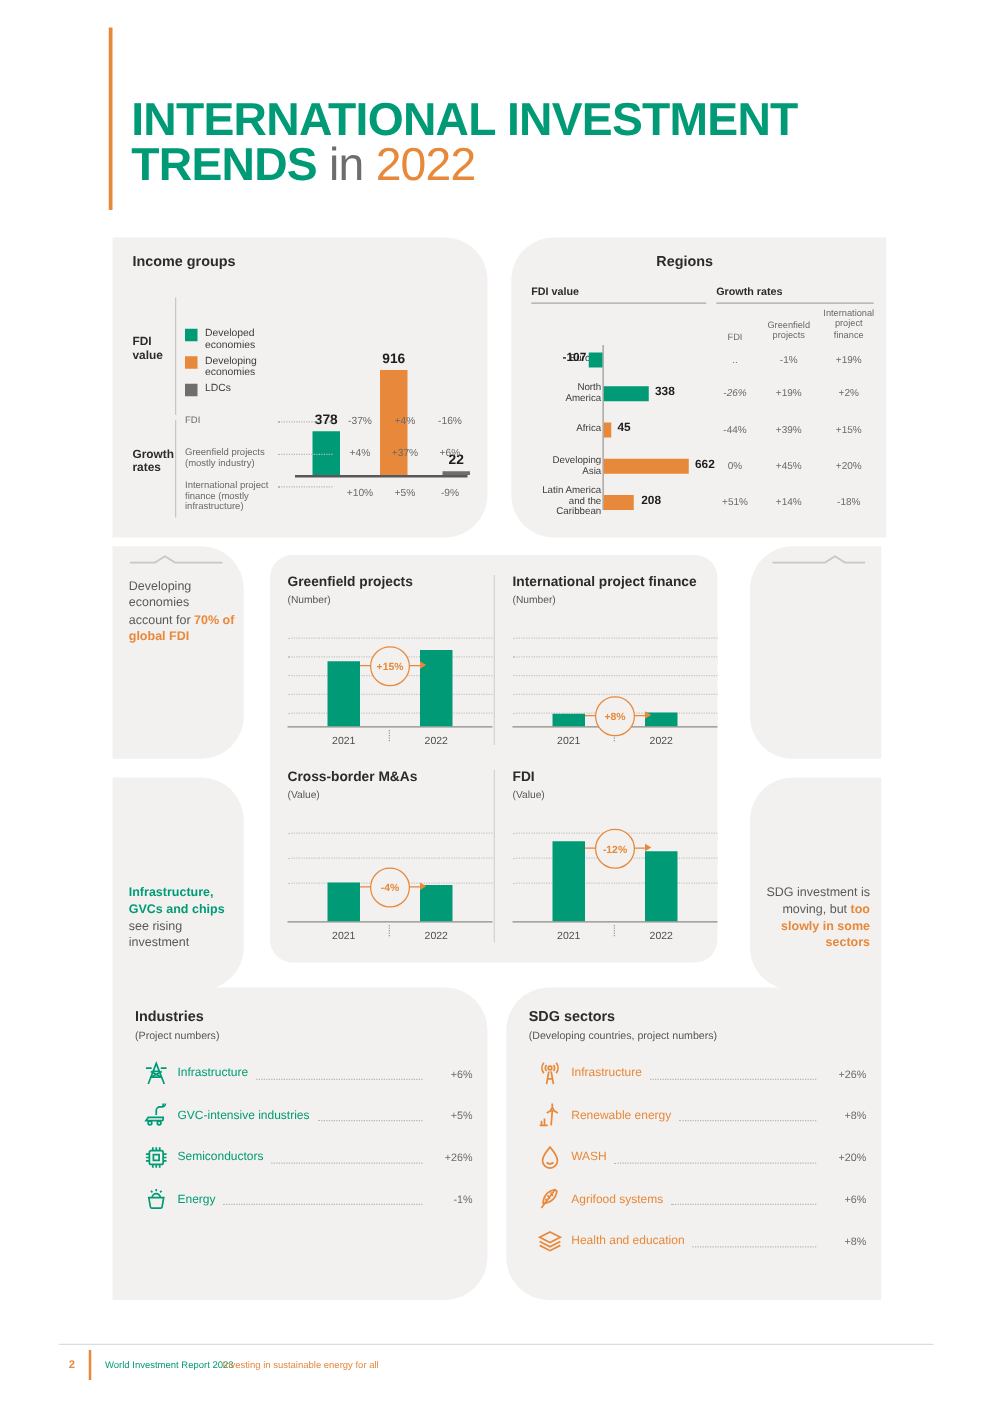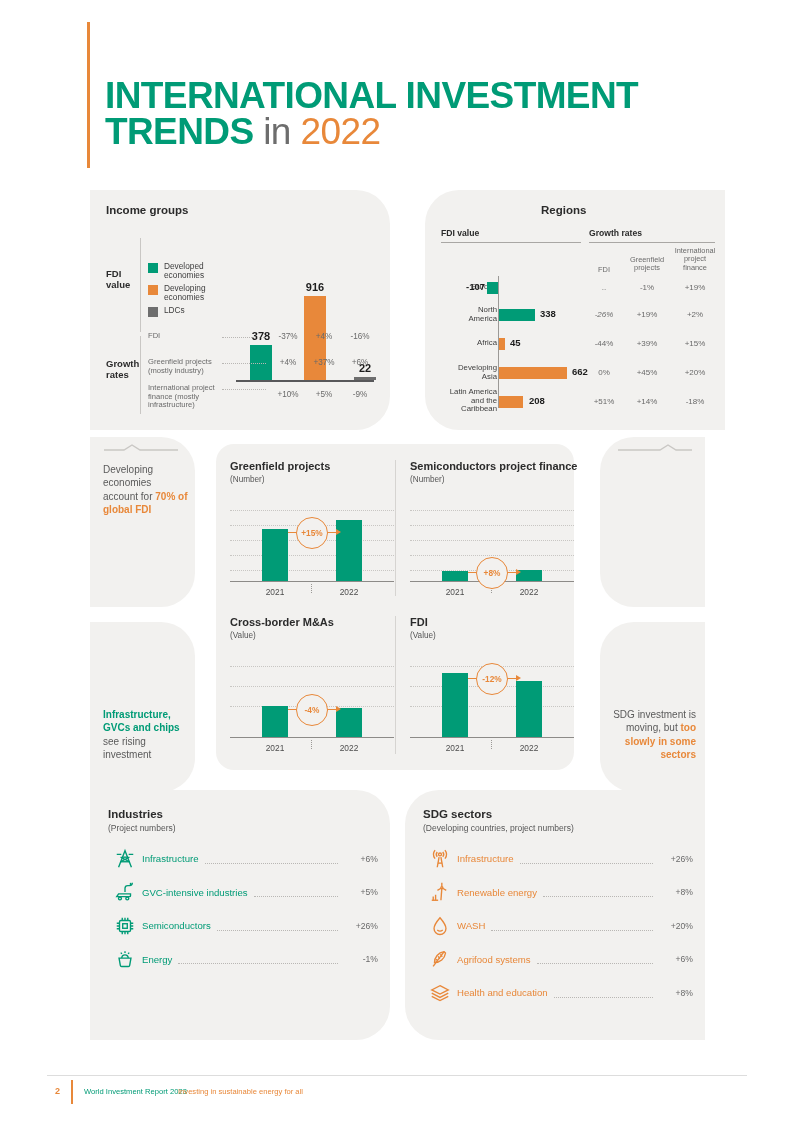--- a/index.html
+++ b/index.html
@@ -46,21 +46,21 @@
   .bar{position:absolute;bottom:1.6px;width:22px;}
   .bval{position:absolute;width:46px;text-align:center;font-size:11px;font-weight:bold;color:#1d1d1d;}
 
   .grow-table{position:absolute;left:58px;top:140px;width:230px;}
   .gr-row{display:flex;align-items:flex-start;height:26px;}
   .gr-name{width:72px;font-size:7.6px;line-height:8.6px;color:#6a6a6a;padding-top:2px;}
   .gr-dots{flex:1;border-bottom:1px dotted #b9b7b4;margin:6px 4px 0 2px;height:1px;}
   .gr-v{width:36px;text-align:center;font-size:8.2px;color:#6a6a6a;padding-top:2px;}
 
   
-  #regions{left:425px;top:190px;width:300px;height:240px;}
+  #regions{left:409px;top:190px;width:300px;height:240px;}
   #regions .panel-title{position:absolute;left:116px;top:14px;}
   .hdr{position:absolute;font-size:8.6px;font-weight:bold;color:#2b2b2b;}
   .hrule{position:absolute;height:1px;background:#a9a7a4;}
   .colh{position:absolute;font-size:7.4px;color:#6a6a6a;text-align:center;line-height:8.4px;}
 
   .rrow{position:absolute;left:0;width:300px;height:30px;}
   .rname{position:absolute;right:228px;width:88px;text-align:right;font-size:7.8px;line-height:8.6px;color:#3d3d3d;}
   .rbar{position:absolute;height:12px;}
   .rval{position:absolute;font-size:9.5px;font-weight:bold;color:#1d1d1d;}
   .rpct{position:absolute;width:34px;text-align:center;font-size:8px;color:#6a6a6a;}
@@ -286,21 +286,21 @@
         <div class="mc-sep"></div>
         <div class="mc-yr" style="left:25px;">2021</div>
         <div class="mc-yr" style="left:99px;">2022</div>
         <div class="bline" style="left:58px;top:36px;width:50px;"></div>
         <div class="barrow" style="left:106px;top:32.5px;"></div>
         <div class="badge" style="left:66px;top:21px;">+15%</div>
       </div>
     </div>
 
     <div class="minichart" style="left:194px;top:16px;">
-      <div class="mc-title">Semiconductors project finance</div>
+      <div class="mc-title">International project finance</div>
       <div class="mc-sub">(Number)</div>
       <div class="mc-plot">
         <div class="gline" style="top:14px"></div>
           <div class="gline" style="top:29px"></div>
         <div class="gline" style="top:44px"></div>
           <div class="gline" style="top:59px"></div>
         <div class="gline" style="top:74px"></div>
         <div class="mc-axis"></div>
         <div class="mbar" style="left:32px;height:10px;"></div>
         <div class="mbar" style="left:106px;height:11px;"></div>

